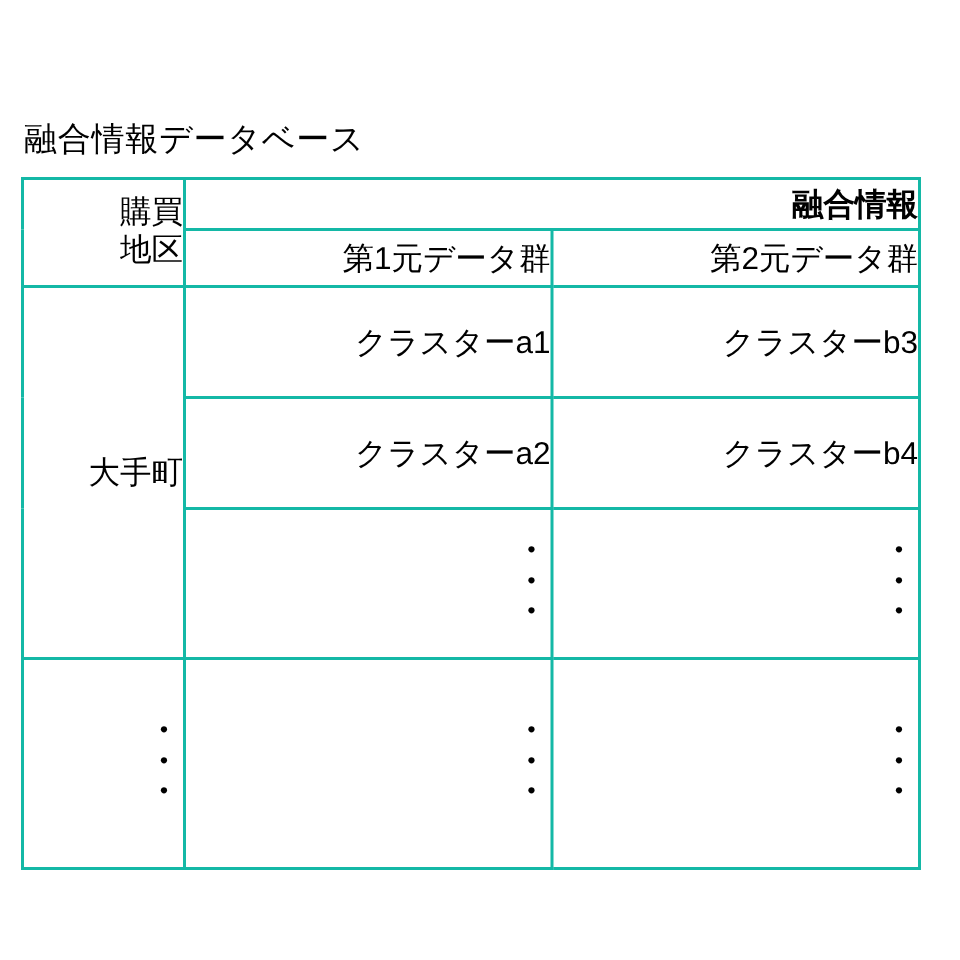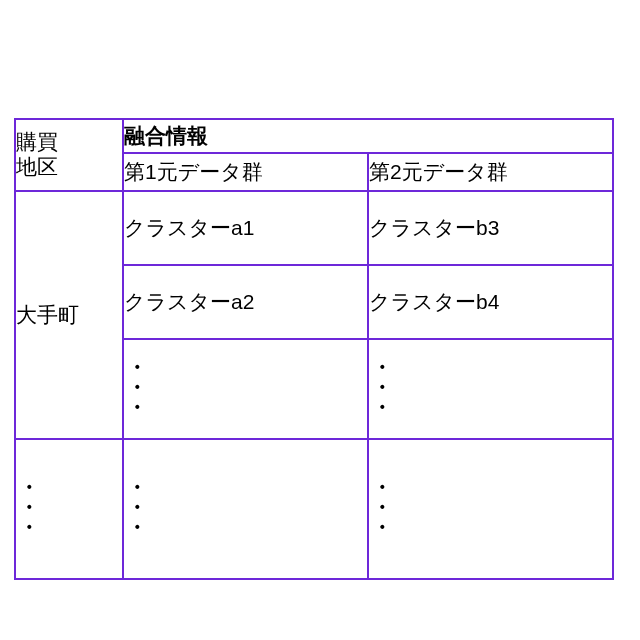--- a/index.html
+++ b/index.html
@@ -33,22 +33,22 @@
     left: 14px;
     top: 118px;
     width: 598px;
   }
   table.db {
     border-collapse: collapse;
     width: 598px;
     table-layout: fixed;
   }
   table.db td {
-    border: 2px solid #6d28d9;
-    text-align: left;
+    border: 2px solid #14b8a6;
+    text-align: right;
     vertical-align: middle;
     font-size: 21px;
     padding: 0;
   }
   .col-region { width: 108px; }
   .col-data   { width: 245px; }
 
   .hdr-region {
     height: 68px;
     font-size: 21px;
@@ -83,20 +83,21 @@
   }
   .vdots span {
     display: block;
   }
 </style>
 </head>
 <body>
 
 <div class="page">
 
+  <div class="caption">融合情報データベース</div>
 
   <div class="table-wrap">
     <table class="db">
       <colgroup>
         <col class="col-region">
         <col class="col-data">
         <col class="col-data">
       </colgroup>
       <tbody>
         <tr>

